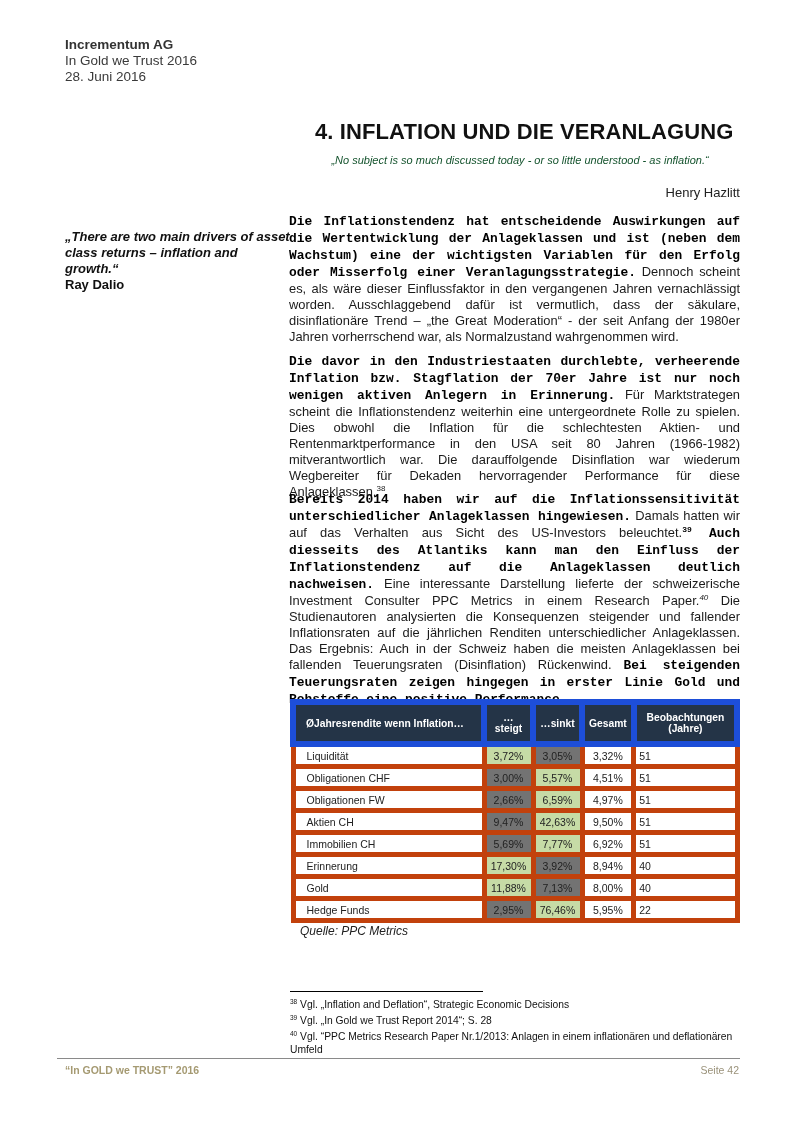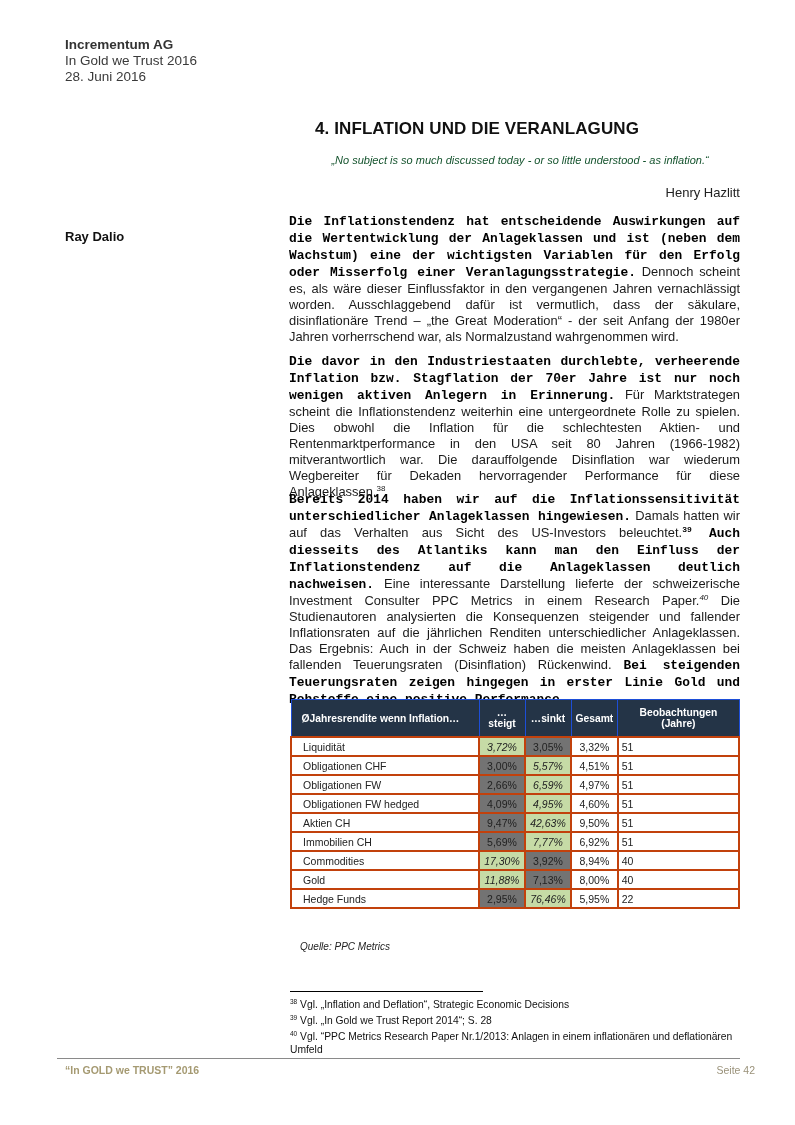--- a/index.html
+++ b/index.html
@@ -1,60 +1,61 @@
 <!DOCTYPE html>
 <html><head>
 <meta charset="utf-8">
 <style>
   html, body { margin:0; padding:0; }
   body { width:795px; height:1125px; background:#ffffff; position:relative; font-family:"Liberation Sans", sans-serif; color:#1a1a1a; overflow:hidden; }
   .hdr { position:absolute; left:65px; top:37px; font-size:13.5px; line-height:16px; color:#3a3a3a; }
   .hdr .co { font-weight:bold; color:#333; }
-  .title { position:absolute; left:315px; top:119px; font-size:17px; font-weight:bold; color:#111; letter-spacing:0.1px; }
+  .title { position:absolute; left:315px; top:119px; font-size:22px; font-weight:bold; color:#111; letter-spacing:0.1px; }
   .epi { position:absolute; left:300px; top:152px; width:440px; text-align:center; font-style:italic; font-size:11px; line-height:16px; color:#14532d; }
   .epi-author { position:absolute; right:55px; top:185px; font-size:13px; color:#222; }
   .side-quote { position:absolute; left:65px; top:229px; width:225px; font-size:13px; line-height:16px; font-weight:bold; color:#111; }
   .side-quote .q { font-style:italic; }
   .col { position:absolute; left:289px; width:451px; font-size:12.9px; line-height:16px; text-align:justify; color:#1a1a1a; }
   .col b { font-weight:bold; color:#000;font-family:Liberation Mono, monospace; }
   .col sup { font-size:8px; line-height:0; }
   .p1 { top:213px; }
   .p2 { top:353px; }
   .p3 { top:491px; }
   table.data { position:absolute; left:290px; top:699px; width:450px; border-collapse:collapse; font-size:10.5px; color:#222; }
-  table.data th { background:#243447; color:#fff; font-weight:bold; height:36px; padding:0 4px; border:1px solid #1d4ed8; font-size:10.3px; }
+  table.data th { background:#243447; color:#fff; font-weight:bold; height:36px; padding:0 4px; border:6px solid #1d4ed8; font-size:10.3px; }
   table.data th.c-name { text-align:left; padding-left:10px; }
-  table.data td { border:2px solid #c2410c; height:17px; padding:0 3px; }
+  table.data td { border:5px solid #c2410c; height:17px; padding:0 3px; }
   table.data td.c-name { padding-left:11px; width:172px; }
   table.data td.num { text-align:center; width:38px; }
   table.data td.obs { }
-  td.pos { background:#c6dba6;font-style:italic; }
+  td.pos { background:#c6dba6; }
   td.neg { background:#737373; }
-  .source { position:absolute; left:300px; top:924px; font-style:italic; font-size:10px; color:#222;margin-top:17px; }
+  .source { position:absolute; left:300px; top:924px; font-style:italic; font-size:12px; color:#222; }
   .fn-rule { position:absolute; left:290px; top:991px; width:193px; border-top:1px solid #000; }
   .fns { position:absolute; left:290px; top:996px; width:450px; font-size:10.3px; line-height:12.5px; color:#111; }
   .fns sup { font-size:6.5px; }
   .foot-rule { position:absolute; left:57px; top:1058px; width:683px; border-top:1.5px solid #8a8a8a; }
   .foot-l { position:absolute; left:65px; top:1064px; font-size:10.5px; color:#a59a72; font-weight:bold; }
-  .foot-r { position:absolute; right:40px; top:1064px; font-size:10.5px; color:#9a927a;margin-left:20px; }
+  .foot-r { position:absolute; right:56px; top:1064px; font-size:10.5px; color:#9a927a;margin-left:20px; }
 </style>
 </head>
 <body>
 
 <div class="hdr">
   <div class="co">Incrementum AG</div>
   <div>In Gold we Trust 2016</div>
   <div>28. Juni 2016</div>
 </div>
 
 <div class="title">4.  INFLATION UND DIE VERANLAGUNG</div>
 <div class="epi">„No subject is so much discussed today - or so little understood - as inflation.“</div>
 <div class="epi-author">Henry Hazlitt</div>
 
 <div class="side-quote">
+  <div class="q">„There are two main drivers of asset class returns – inflation and growth.“</div>
   <div>Ray Dalio</div>
 </div>
 
 <div class="col p1">
   <b>Die Inflationstendenz hat entscheidende Auswirkungen auf die Wertentwicklung der Anlageklassen und ist (neben dem Wachstum) eine der wichtigsten Variablen für den Erfolg oder Misserfolg einer Veranlagungsstrategie.</b><span> Dennoch scheint es, als wäre dieser Einflussfaktor in den vergangenen Jahren vernachlässigt worden. Ausschlaggebend dafür ist vermutlich, dass der säkulare, disinflationäre Trend – „the Great Moderation“ - der seit Anfang der 1980er Jahren vorherrschend war, als Normalzustand wahrgenommen wird.</span>
 </div>
 
 <div class="col p2">
   <b>Die davor in den Industriestaaten durchlebte, verheerende Inflation bzw. Stagflation der 70er Jahre ist nur noch wenigen aktiven Anlegern in Erinnerung.</b><span> Für Marktstrategen scheint die Inflationstendenz weiterhin eine untergeordnete Rolle zu spielen. Dies obwohl die Inflation für die schlechtesten Aktien- und Rentenmarktperformance in den USA seit 80 Jahren (1966-1982) mitverantwortlich war. Die darauffolgende Disinflation war wiederum Wegbereiter für Dekaden hervorragender Performance für diese Anlageklassen.</span><sup>38</sup>
 </div>
@@ -89,42 +90,35 @@
         <td class="obs">51</td>
       </tr>
       <tr>
         <td class="c-name">Obligationen FW</td>
         <td class="num neg">2,66%</td>
         <td class="num pos">6,59%</td>
         <td class="num">4,97%</td>
         <td class="obs">51</td>
       </tr>
       <tr>
-        <td class="c-name">Obligationen FW hedged</td>
-        <td class="num neg">4,09%</td>
-        <td class="num pos">4,95%</td>
-        <td class="num">4,60%</td>
-        <td class="obs">51</td>
-      </tr>
-      <tr>
         <td class="c-name">Aktien CH</td>
         <td class="num neg">9,47%</td>
         <td class="num pos">42,63%</td>
         <td class="num">9,50%</td>
         <td class="obs">51</td>
       </tr>
       <tr>
         <td class="c-name">Immobilien CH</td>
         <td class="num neg">5,69%</td>
         <td class="num pos">7,77%</td>
         <td class="num">6,92%</td>
         <td class="obs">51</td>
       </tr>
       <tr>
-        <td class="c-name">Commodities</td>
+        <td class="c-name">Erinnerung</td>
         <td class="num pos">17,30%</td>
         <td class="num neg">3,92%</td>
         <td class="num">8,94%</td>
         <td class="obs">40</td>
       </tr>
       <tr>
         <td class="c-name">Gold</td>
         <td class="num pos">11,88%</td>
         <td class="num neg">7,13%</td>
         <td class="num">8,00%</td>

